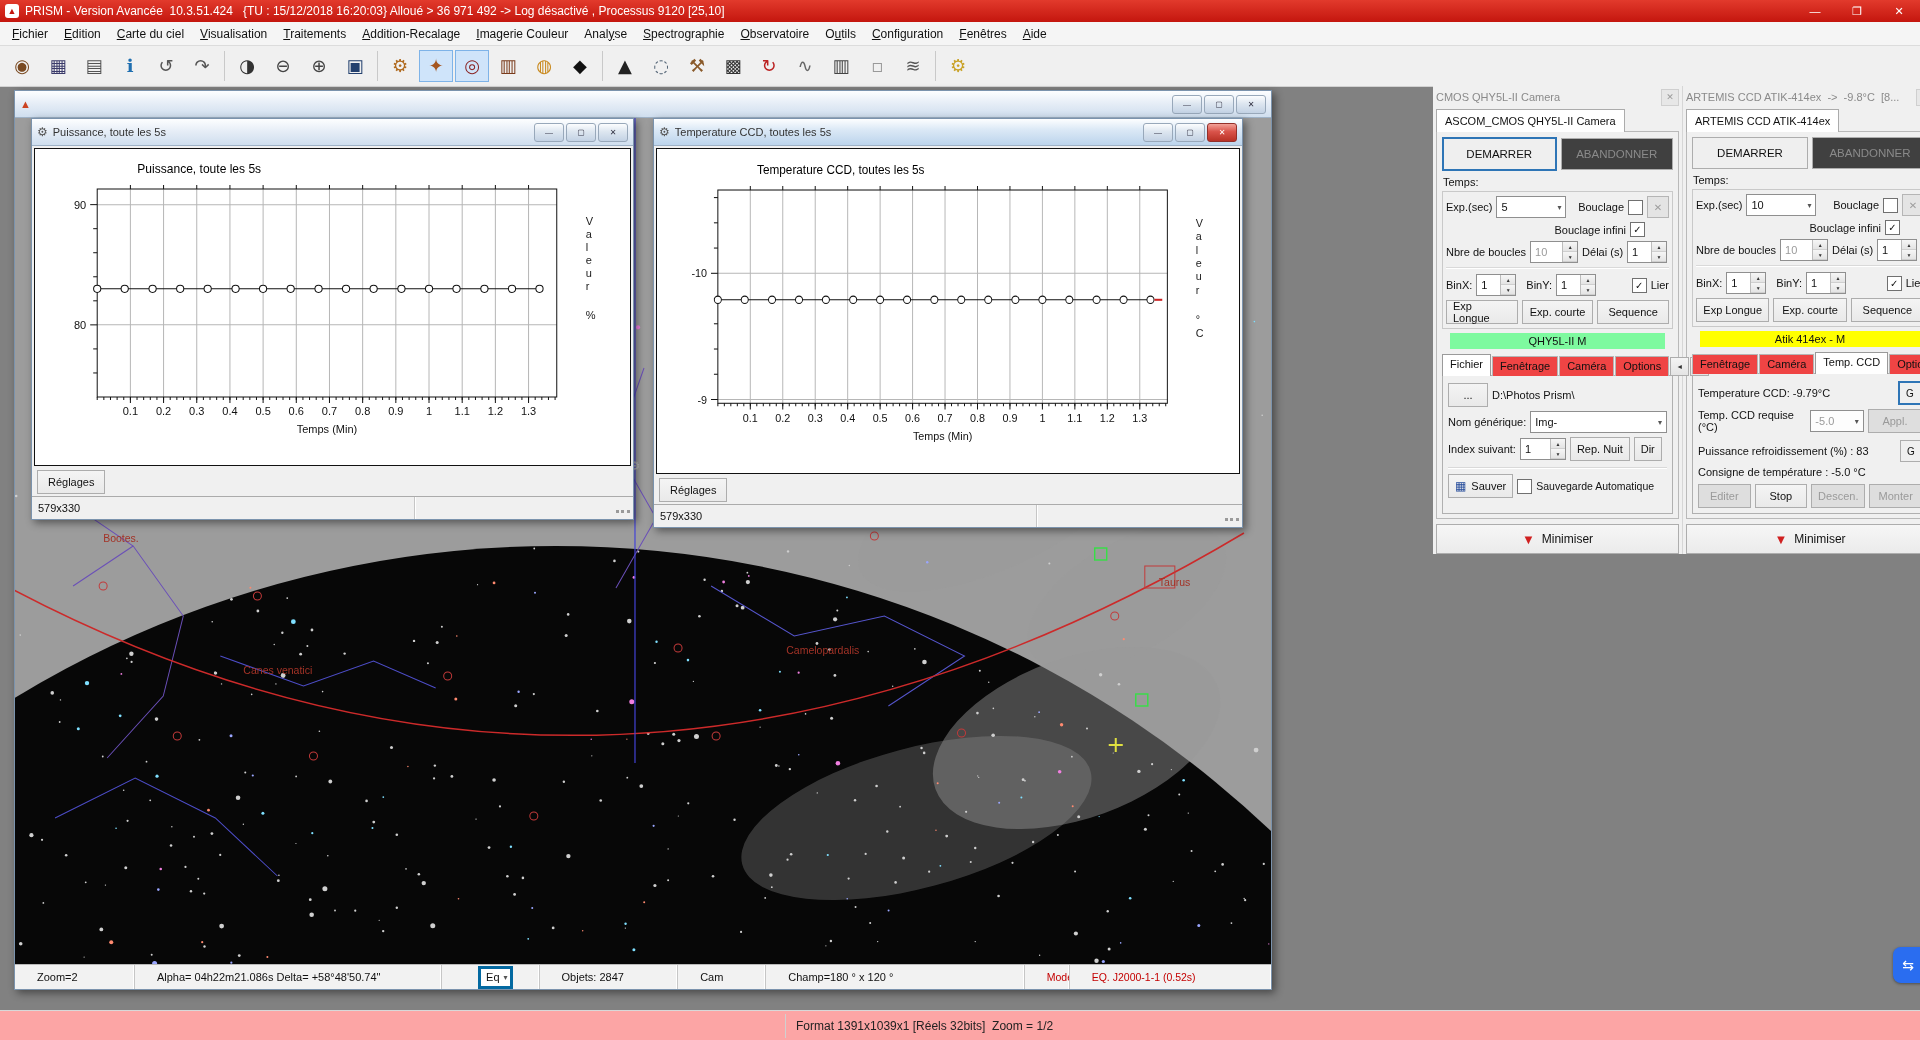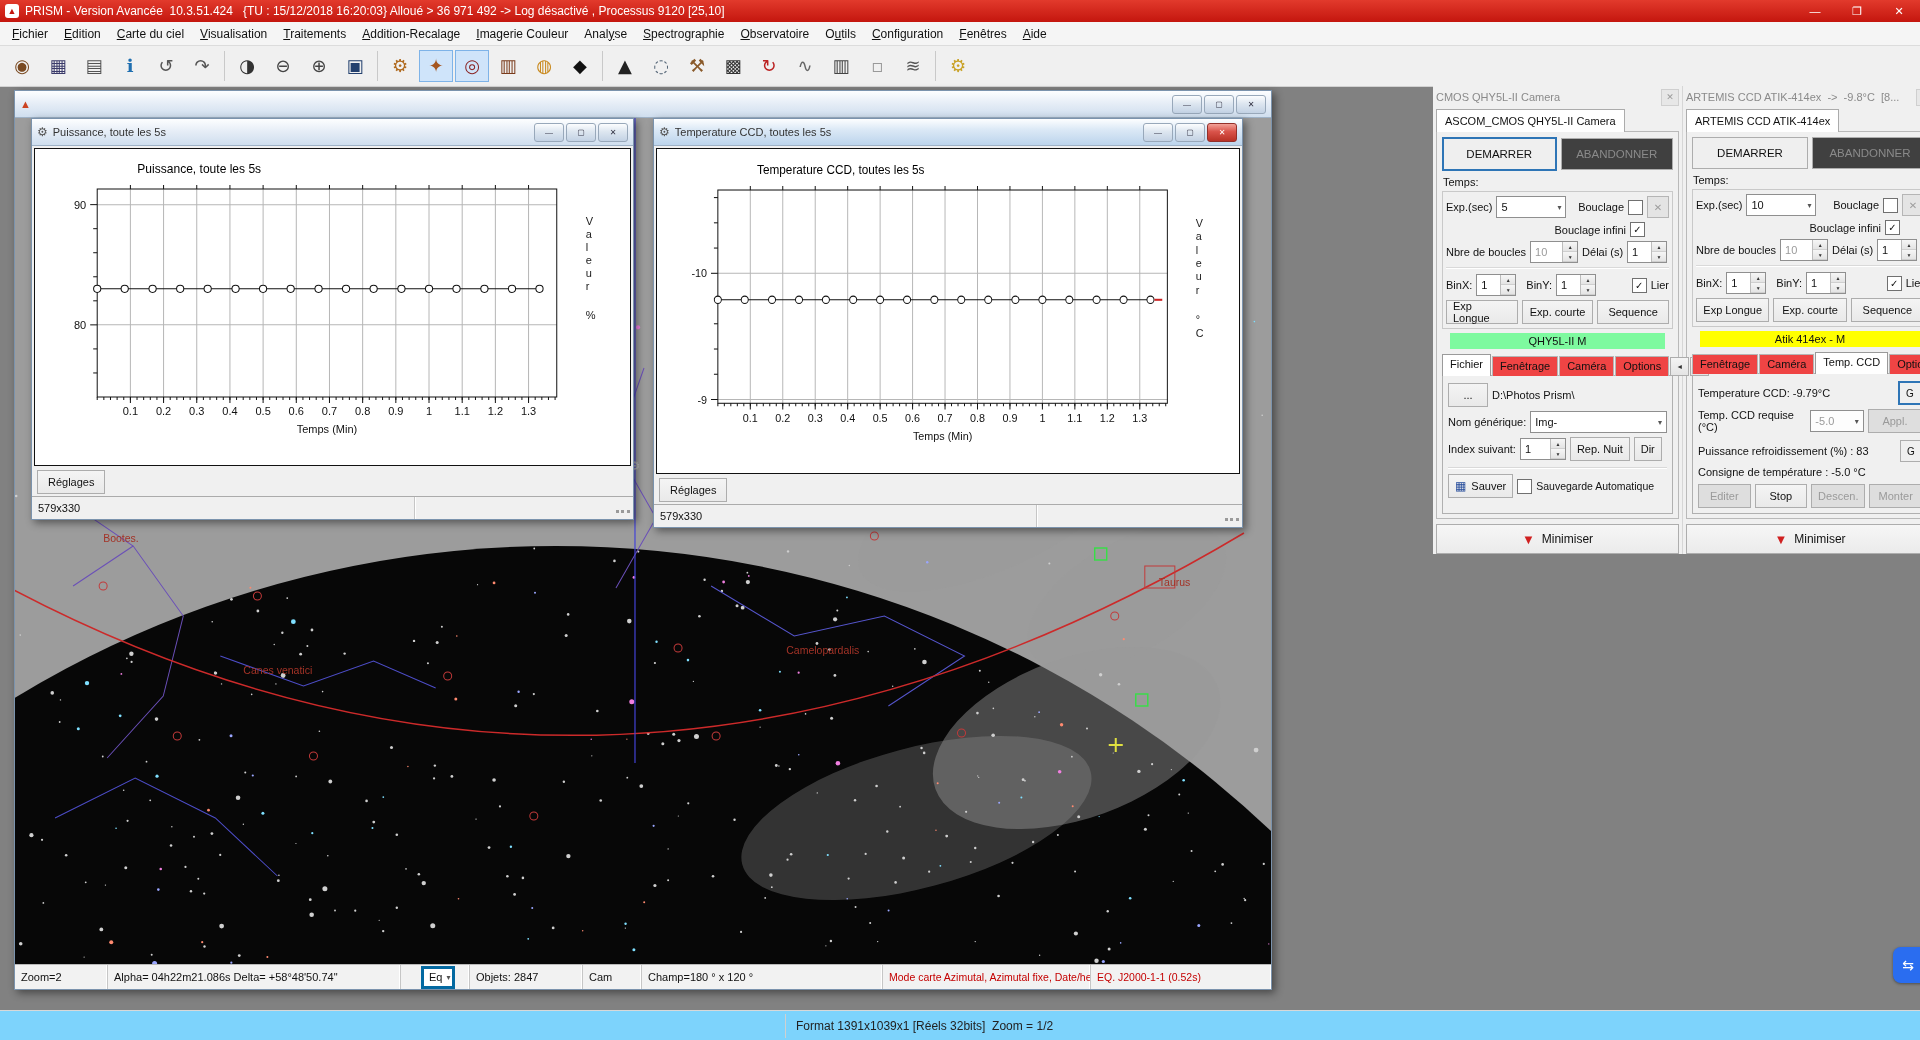--- a/index.html
+++ b/index.html
@@ -37,21 +37,21 @@
   .win-btns{margin-left:auto;display:flex;gap:2px;}
   .wbtn{width:28px;height:17px;border:1px solid #98a8ba;border-radius:3px;
     background:linear-gradient(#fcfdfe,#dde6f0 45%,#c3d2e4);display:flex;align-items:center;
     justify-content:center;font-size:8px;color:#334;}
   .wbtn.close-red{background:linear-gradient(#f2a198,#d9534a 45%,#b93226);color:#fff;border-color:#93302a;}
   
   .sky-content{flex:1;position:relative;background:#070707;overflow:hidden;}
   .sky-content svg{position:absolute;inset:0;width:100%;height:100%;}
   .sky-status{flex:0 0 24px;background:#f2f2f2;border-top:1px solid #b9b9b9;display:flex;
     align-items:stretch;font-size:11px;color:#111;}
-  .ss-seg{display:flex;align-items:center;padding:0 6px;border-right:1px solid #c6c6c6;
+  .ss-seg{display:flex;align-items:center;padding:0 22px;border-right:1px solid #c6c6c6;
     box-shadow:inset -1px 0 0 #fff;white-space:pre;overflow:hidden;}
   .ss-red{color:#c40000;font-size:10.5px;}
   .ss-combo{display:flex;align-items:center;border:3px solid #0369a1;background:#fff;height:17px;
     padding:0 2px 0 5px;margin:0 14px;}
   .ss-combo .arr{font-size:8px;color:#555;margin-left:4px;}
   
   .chart-area{flex:1;position:relative;background:#fff;margin:2px;border:1px solid #111;}
   .chart-area svg{position:absolute;inset:0;width:100%;height:100%;}
   .reglages-row{flex:0 0 28px;display:flex;align-items:center;padding-left:5px;background:#f0f0f0;}
   .btn{display:inline-flex;align-items:center;justify-content:center;border:1px solid #adadad;
@@ -109,21 +109,21 @@
     border:1px solid #adadad;background:linear-gradient(#f6f6f6,#ebebeb);font-size:12px;}
   .dl-arrow{color:#d02020;font-size:13px;line-height:1;}
   .gbtn{width:20px;height:20px;border:1px solid #adadad;background:#efefef;display:flex;
     align-items:center;justify-content:center;font-size:10px;}
   .gbtn.focused{border:2px solid #2e75b6;}
   .smallbtn{height:22px;border:1px solid #adadad;background:linear-gradient(#f4f4f4,#e9e9e9);
     display:inline-flex;align-items:center;justify-content:center;padding:0 6px;}
   .smallbtn.disabled{color:#9a9a9a;background:#dedede;}
   .floppy{color:#234a9a;font-size:12px;margin-right:5px;}
   
-  .app-statusbar{position:absolute;left:0;top:1010px;width:100%;height:30px;background:#7dd3fc;
+  .app-statusbar{position:absolute;left:0;top:1010px;width:100%;height:30px;background:#fca5a5;
     border-top:1px solid #d8d8d8;display:flex;align-items:center;font-size:12px;color:#222;text-align:center;}
   .asb-sep{position:absolute;left:785px;top:3px;bottom:3px;width:1px;background:#d0d0d0;}
   .asb-text{position:absolute;left:796px;white-space:pre;}
   .tv-badge{position:absolute;left:1893px;top:861px;width:30px;height:36px;background:#2a6df0;
     border-radius:8px 0 0 8px;display:flex;align-items:center;justify-content:center;color:#fff;
     font-size:14px;box-shadow:0 1px 3px rgba(0,0,0,.4);}
   u{text-decoration:underline;}
 </style>
 </head>
 <body>

